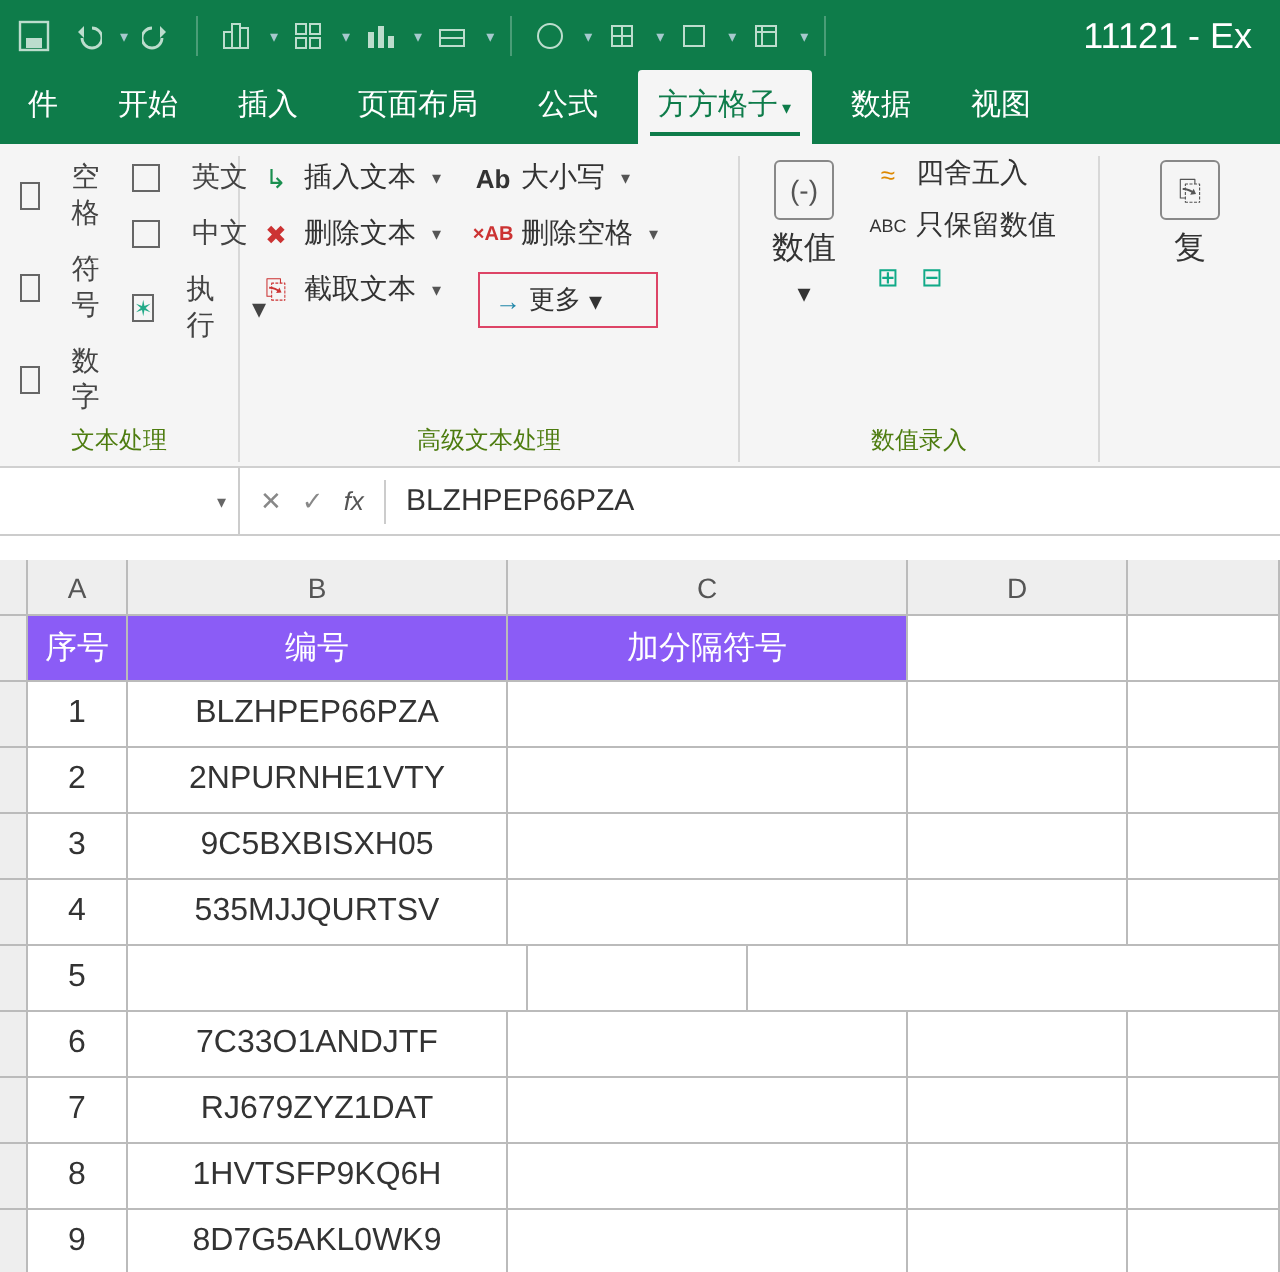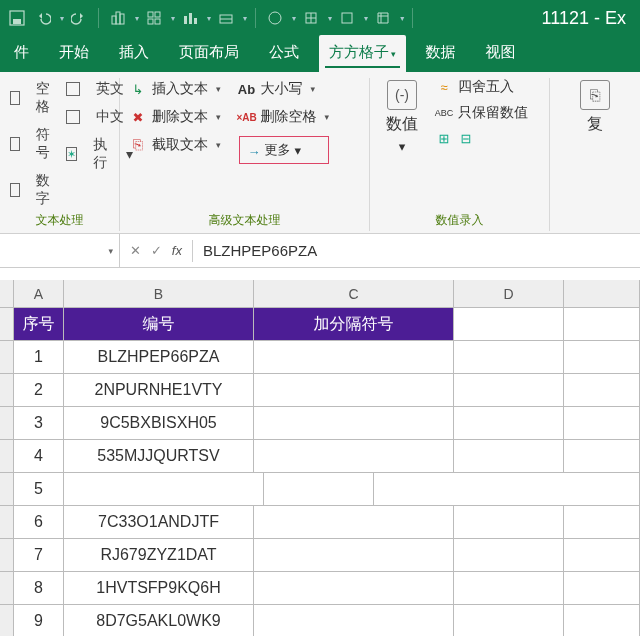--- a/index.html
+++ b/index.html
@@ -60,21 +60,21 @@
   .corner { width:14px; background:#eee; border-right:1px solid #bbb; }
   .ch { text-align:center; display:flex; align-items:center; justify-content:center; background:#eee; border-right:1px solid #bbb; color:#555; font-size:14px; }
   .chA { width:50px; } .chB { width:190px; } .chC { width:200px; } .chD { width:110px; } .chE { flex:1; }
 
   
   .grid { flex:1; overflow:hidden; }
   .row { display:flex; height:33px; }
   .rh { width:14px; background:#eee; border-right:1px solid #bbb; border-bottom:1px solid #bbb; }
   .cell { border-right:1px solid #bbb; border-bottom:1px solid #bbb; display:flex; align-items:center; justify-content:center; font-size:16px; color:#333; }
   .cA { width:50px; } .cB { width:190px; } .cC { width:200px; } .cD { width:110px; } .cE { flex:1; }
-  .hdr { background:#4c1d95; color:#fff; font-weight:400; }
+  .hdr { background:#8b5cf6; color:#fff; font-weight:400; }
 
   svg { display:block; }
 </style>
 </head>
 <body>
 
 <div class="app">
 
   <div class="qat">
     <span class="ic">

